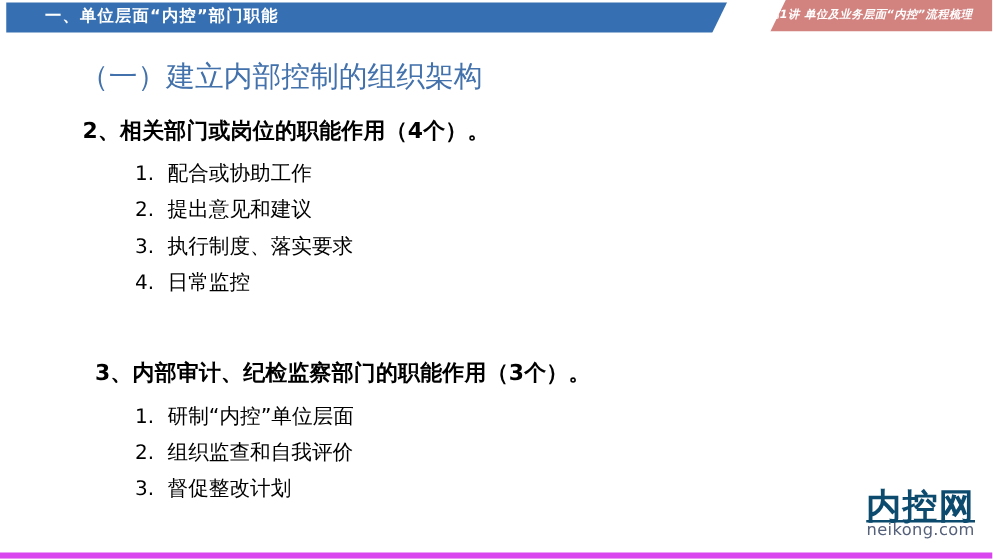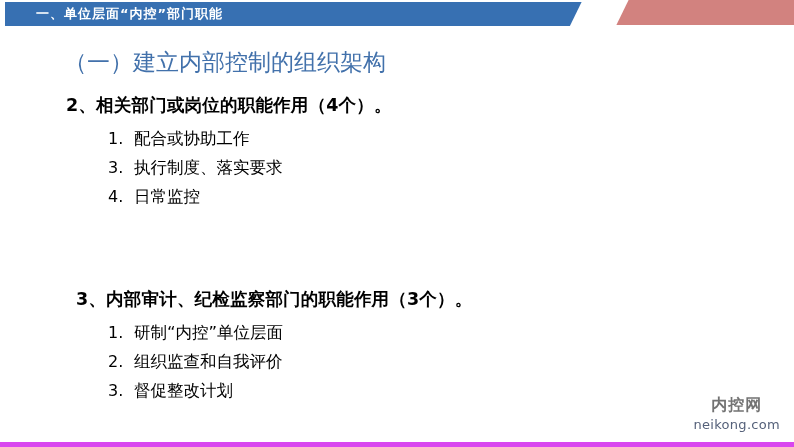--- a/index.html
+++ b/index.html
@@ -136,55 +136,60 @@
 
   
   .logo {
     position: absolute;
     right: 14px;
     bottom: 11px;
     text-align: center;
     line-height: 1;
   }
   .logo-main {
-    color: #737373;
-    font-size: 16px;
+    color: #0c4a6e;
+    font-size: 28px;
     font-weight: bold;
     letter-spacing: 1px;
     line-height: 22px;
+    text-decoration: underline;
   }
   .logo-sub {
     color: #55617a;
     font-size: 13px;
     letter-spacing: 0.3px;
     line-height: 13px;
     margin-top: 2px;
   }
 </style>
 </head>
 <body>
 
 <div class="slide">
 
   <div class="banner">
     <div class="banner-blue"></div>
     <div class="banner-red"></div>
     <div class="banner-slash"></div>
     <div class="banner-title">一、单位层面“内控”部门职能</div>
+    <div class="banner-sub">第1讲 单位及业务层面“内控”流程梳理</div>
   </div>
 
   <div class="content">
 
     <div class="section-heading">（一）建立内部控制的组织架构</div>
 
     <div class="group group-1">
       <div class="group-title">2、相关部门或岗位的职能作用（4个）。</div>
       <ol class="items">
         <li>
           <span class="num">1.</span><span>配合或协助工作</span>
+        </li>
+        <li>
+          <span class="num">2.</span><span>提出意见和建议</span>
         </li>
         <li>
           <span class="num">3.</span><span>执行制度、落实要求</span>
         </li>
         <li>
           <span class="num">4.</span><span>日常监控</span>
         </li>
       </ol>
     </div>
 

